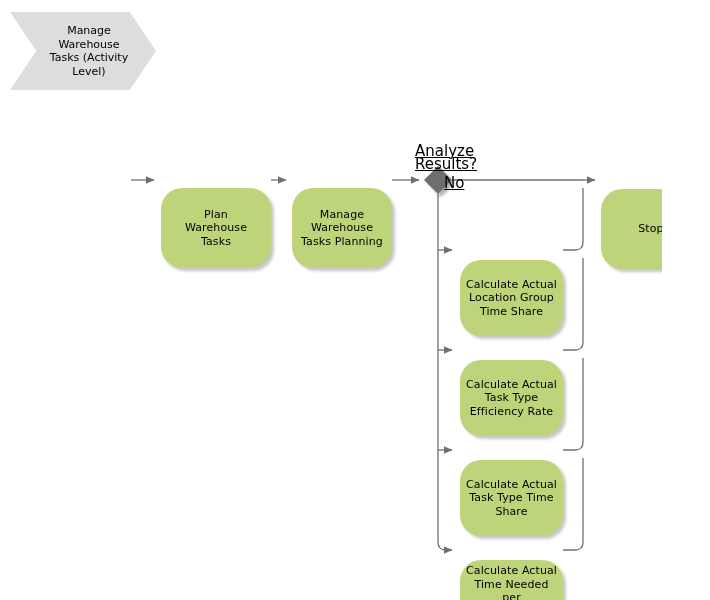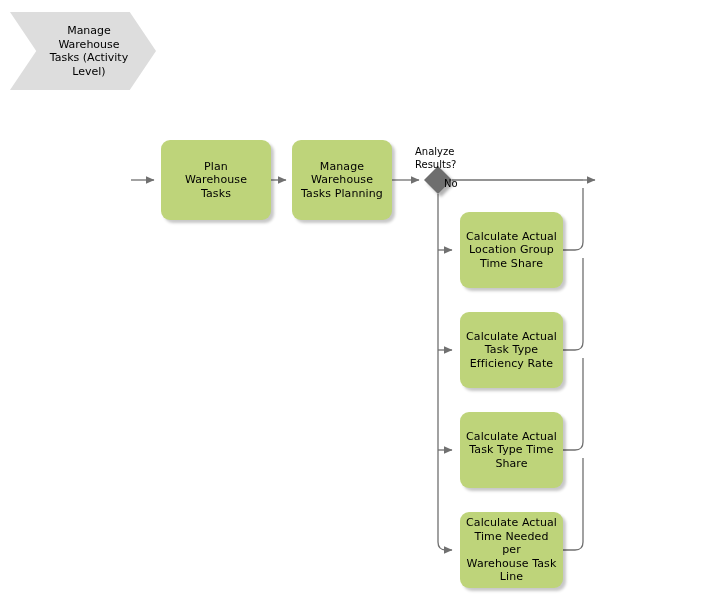--- a/index.html
+++ b/index.html
@@ -30,22 +30,23 @@
     justify-content: center;
     text-align: center;
     color: #000000;
     font-size: 11px;
     line-height: 13.5px;
     letter-spacing: 0.1px;
     z-index: 3;
   }
   .proc {
     background: #bed47a;
-    border-radius: 9px;
+    border-radius: 21px;
     box-shadow: 3px 3px 3px rgba(0,0,0,0.22);
+    margin-top: 48px;
   }
   .proc .node-label {
     padding: 0 4px;
     white-space: pre-line;
   }
   .banner {
     position: absolute;
     z-index: 3;
     display: flex;
     align-items: center;
@@ -59,24 +60,25 @@
     -webkit-clip-path: polygon(0% 0%, 82% 0%, 100% 50%, 82% 100%, 0% 100%, 18% 50%);
     clip-path: polygon(0% 0%, 82% 0%, 100% 50%, 82% 100%, 0% 100%, 18% 50%);
   }
   .banner .node-label {
     white-space: pre-line;
     transform: translateX(6px);
   }
   .edge-text {
     position: absolute;
     color: #000000;
-    font-size: 10px;
+    font-size: 15px;
     line-height: 13.5px;
     white-space: pre-line;
     z-index: 4;
+    text-decoration: underline;
   }
 </style>
 </head>
 <body>
 
 <div id="canvas">
 
   <svg id="svg-layer" viewBox="0 0 710 600" xmlns="http://www.w3.org/2000/svg">
     <defs>
       <marker id="arrow" markerWidth="9" markerHeight="8" refX="8.5" refY="4" orient="auto" markerUnits="userSpaceOnUse">
@@ -133,20 +135,23 @@
 
   <div class="edge-text" style="left:415px; top:131px;">
     <span>Analyze
 Results?</span>
   </div>
 
   <div class="edge-text" style="left:444px; top:163px;">
     <span>No</span>
   </div>
 
+  <div class="node proc" style="left:601px; top:141px; width:100px; height:80px;">
+    <span class="node-label">Stop</span>
+  </div>
 
   <div class="node proc" style="left:460px; top:212px; width:103px; height:76px;">
     <span class="node-label">Calculate Actual
 Location Group
 Time Share</span>
   </div>
 
   <div class="node proc" style="left:460px; top:312px; width:103px; height:76px;">
     <span class="node-label">Calculate Actual
 Task Type

